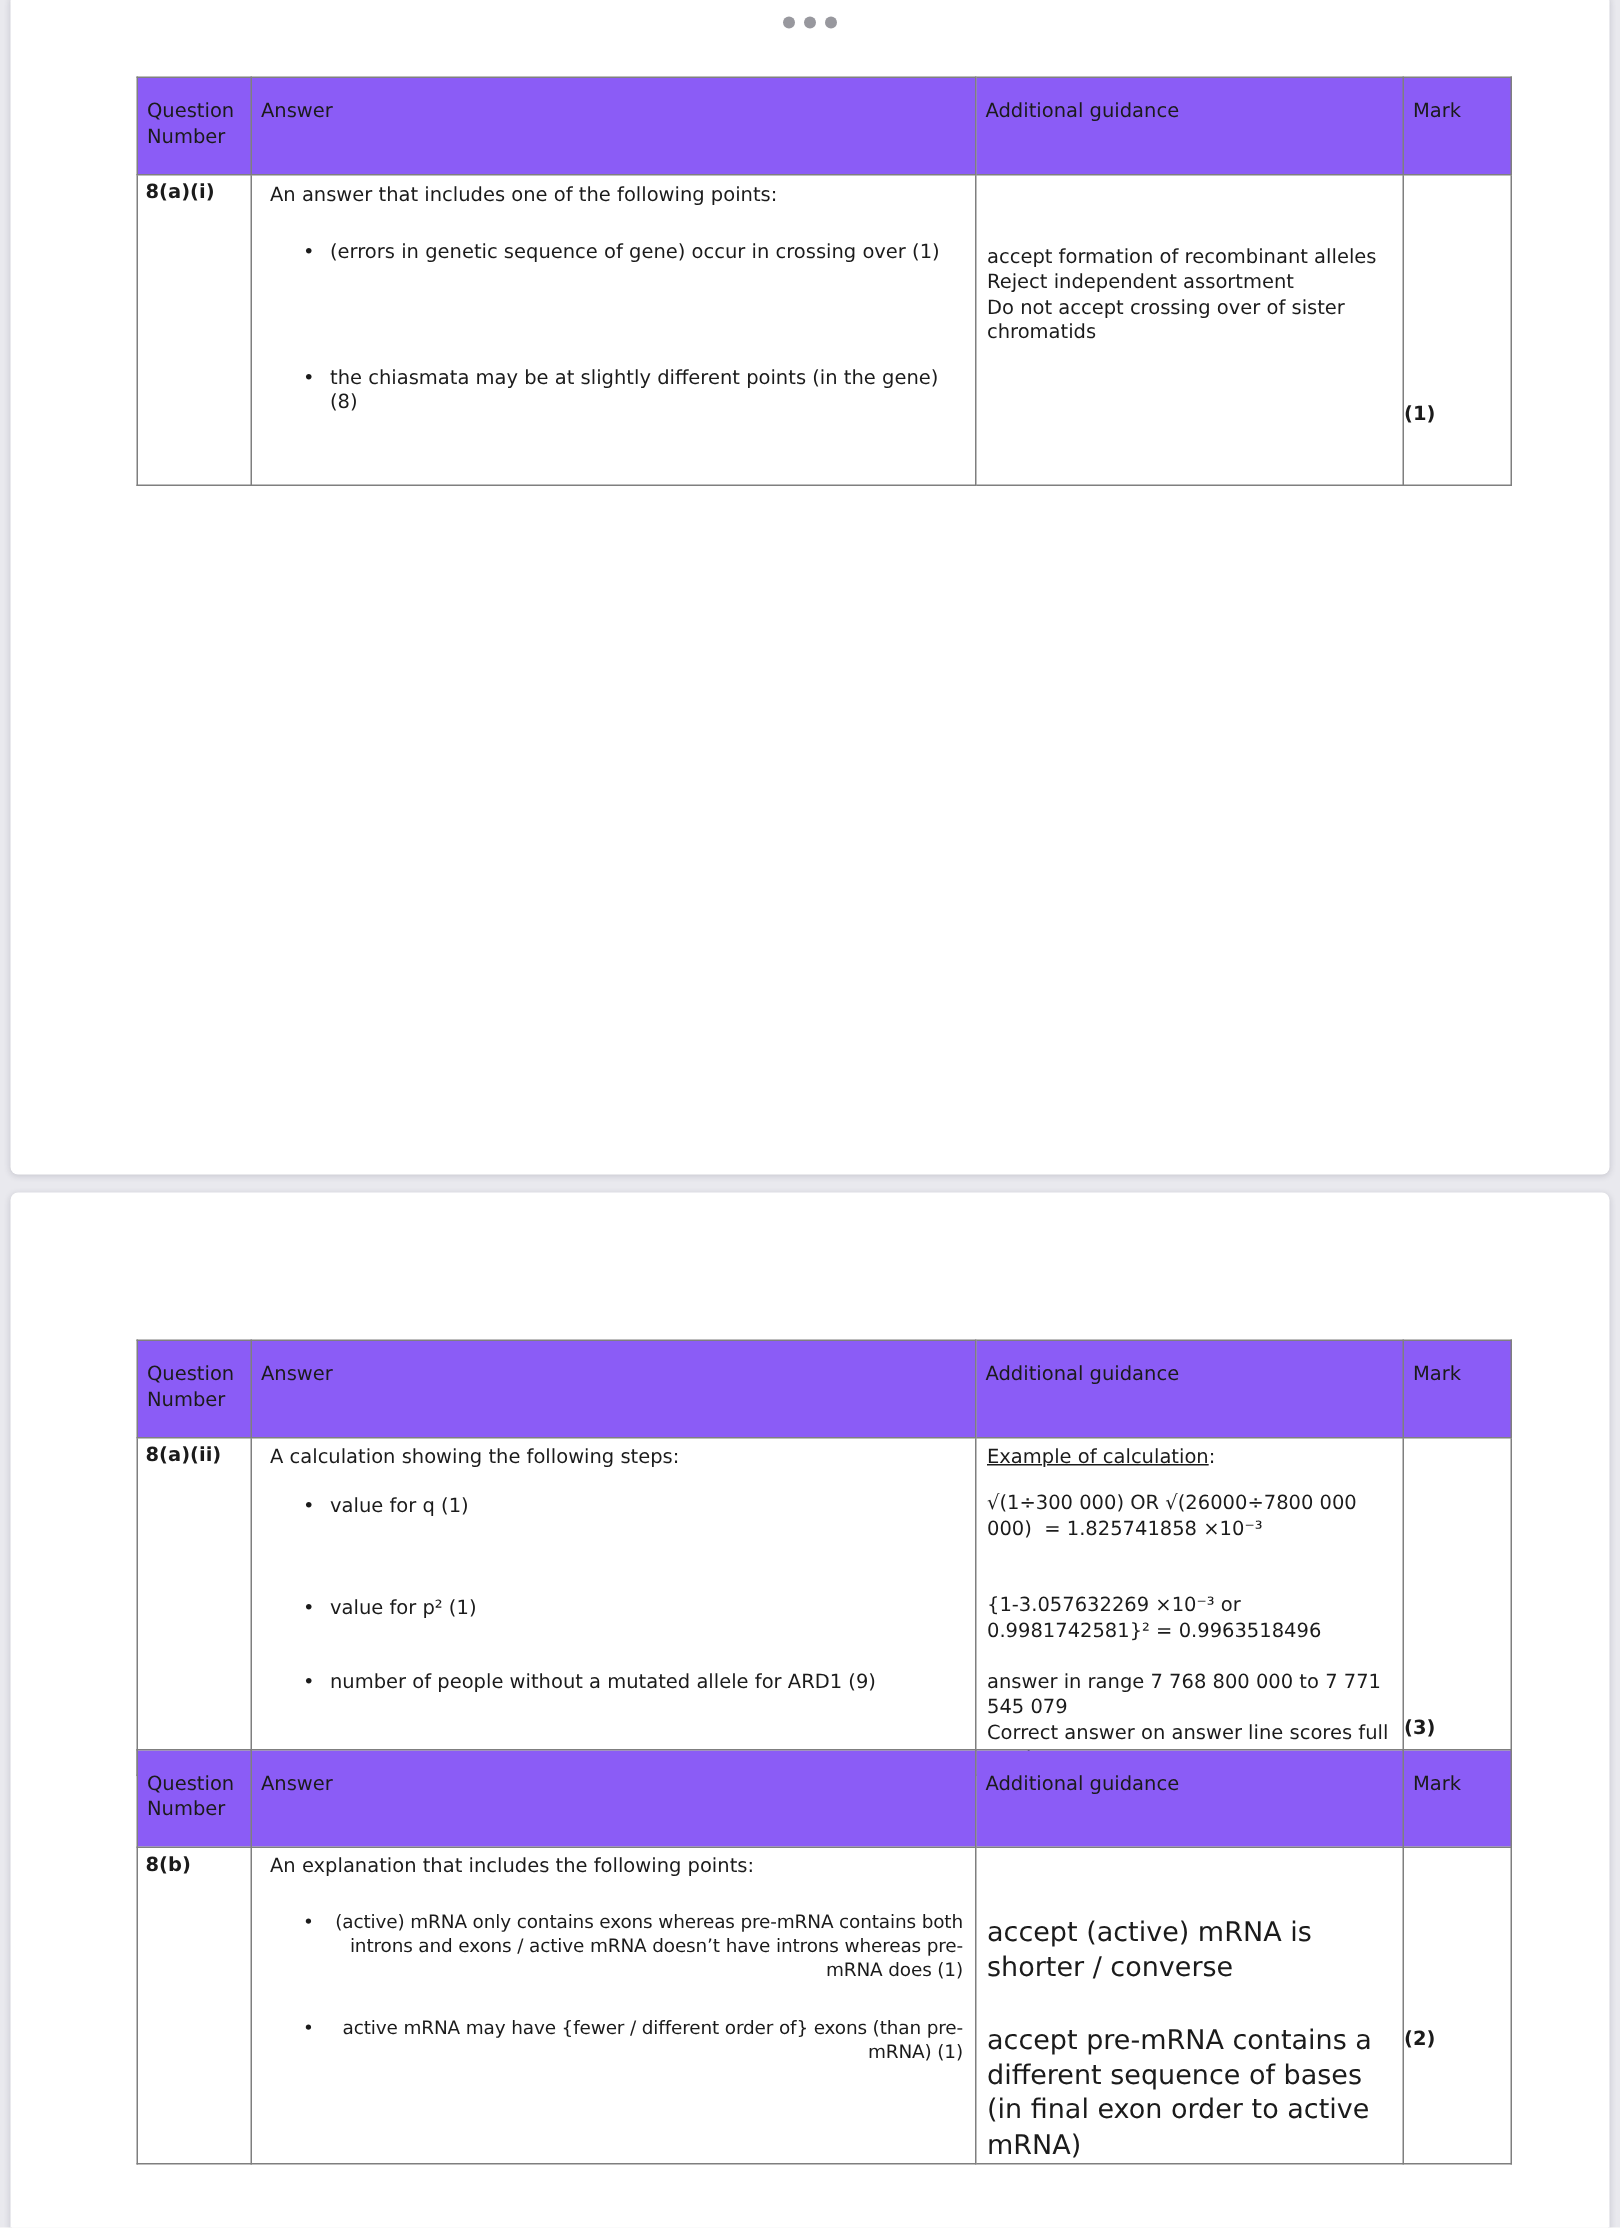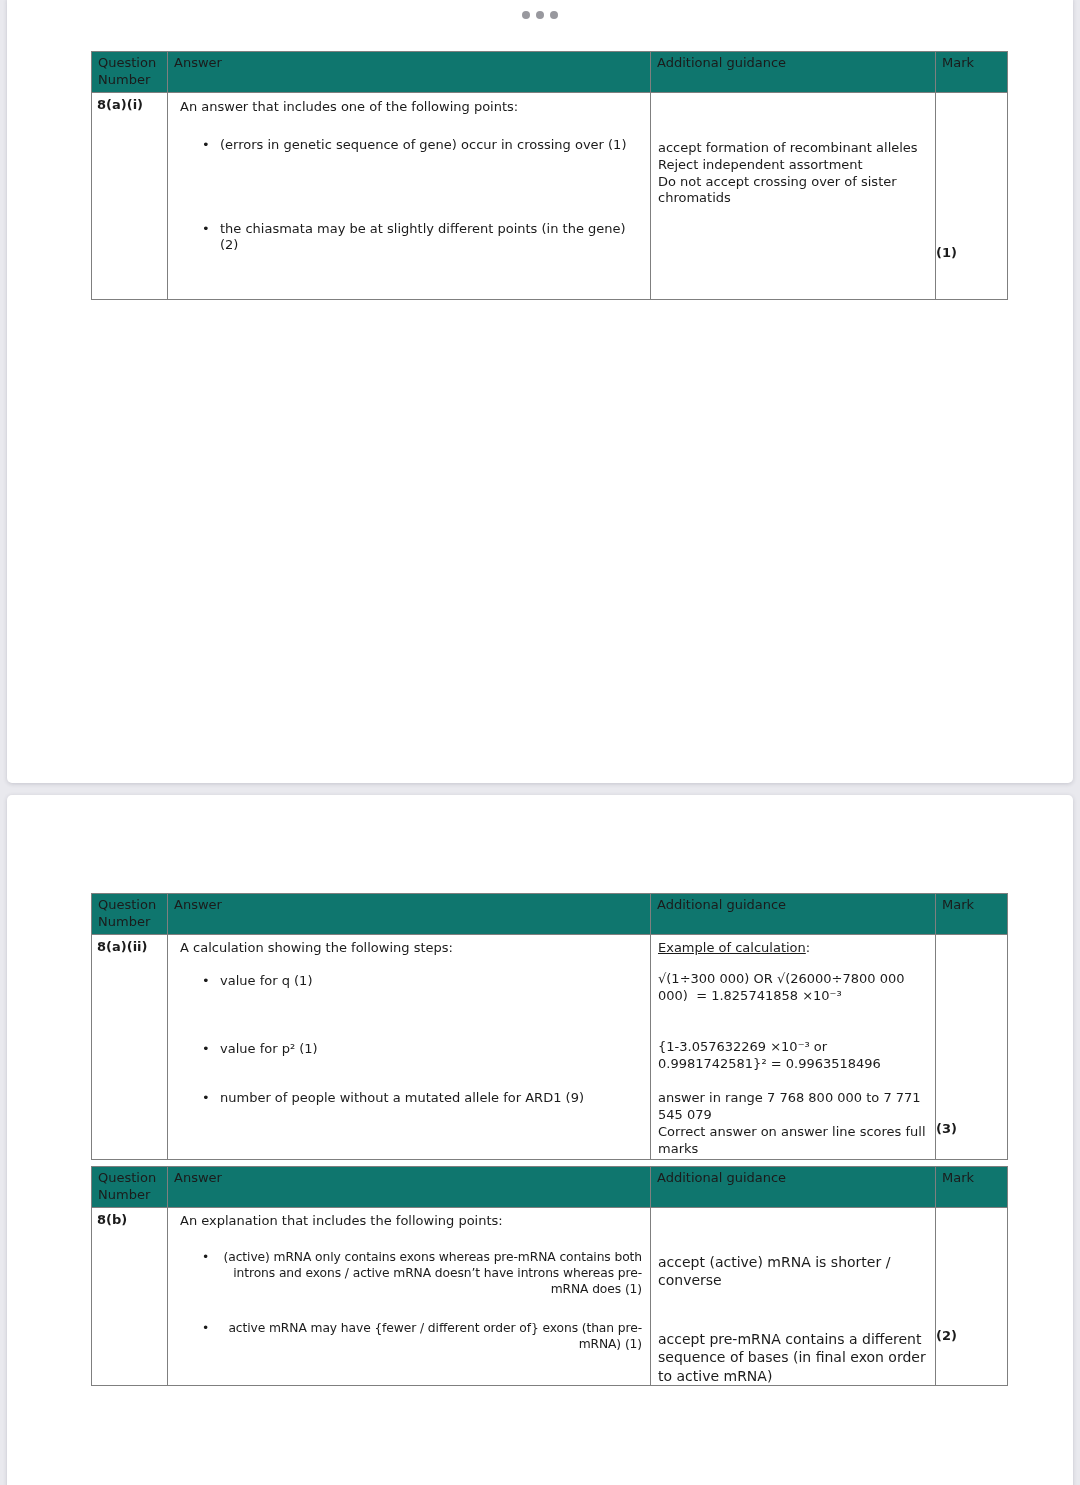--- a/index.html
+++ b/index.html
@@ -41,23 +41,23 @@
     position: absolute;
     left: 84px;
     width: 916px;
     border-collapse: collapse;
     table-layout: fixed;
     font-size: 13px;
     line-height: 1.3;
   }
   .mstable td { border: 1px solid #7f7f7f; vertical-align: top; text-align: left; }
   .mstable thead td {
-    background: #0f766e;
+    background: #8b5cf6;
     height: 38px;
-    padding: 3px 6px;
+    padding: 15px 6px;
     font-weight: normal;
   }
   .qnum-cell { font-weight: bold; padding: 4px 5px 0 5px; }
   .answer-cell, .guidance-cell, .mark-cell { padding: 0; }
   .mark-cell { text-align: center; font-weight: bold; }
 
   .intro { margin-left: 12px; margin-right: 6px; }
   .bullet {
     position: relative;
     padding-left: 52px;
@@ -66,21 +66,21 @@
   .bullet::before {
     content: "\2022";
     position: absolute;
     left: 34px;
     top: 0;
   }
   .gblock { margin-left: 7px; margin-right: 4px; white-space: pre-wrap; }
   .u { text-decoration: underline; }
 
   .t3-txt { font-size: 12.3px; letter-spacing: -0.1px; text-align: right; }
-  .t3-g   { font-size: 14px; }
+  .t3-g   { font-size: 18px; }
 
   .tbl-1 { top: 55px; }
   .tbl-2 { top: 98px; }
   .tbl-3 { top: 371px; }
 </style>
 </head>
 <body>
 
 <div class="page page-1">
 
@@ -104,21 +104,21 @@
         <td>Additional guidance</td>
         <td>Mark</td>
       </tr>
     </thead>
     <tbody>
       <tr style="height:207px;">
         <td class="qnum-cell">8(a)(i)</td>
         <td class="answer-cell">
           <div class="intro" style="margin-top:6px;">An answer that includes one of the following points:</div>
           <div class="bullet" style="margin-top:21px;">(errors in genetic sequence of gene) occur in crossing over (1)</div>
-          <div class="bullet" style="margin-top:67px;">the chiasmata may be at slightly different points (in the gene) (2)</div>
+          <div class="bullet" style="margin-top:67px;">the chiasmata may be at slightly different points (in the gene) (8)</div>
         </td>
         <td class="guidance-cell">
           <div class="gblock" style="margin-top:47px;">accept formation of recombinant alleles</div>
           <div class="gblock">Reject independent assortment</div>
           <div class="gblock">Do not accept crossing over of sister chromatids</div>
         </td>
         <td class="mark-cell">
           <div style="margin-top:152px;">(1)</div>
         </td>
       </tr>
@@ -184,21 +184,21 @@
     <tbody>
       <tr style="height:178px;">
         <td class="qnum-cell">8(b)</td>
         <td class="answer-cell">
           <div class="intro" style="margin-top:5px;">An explanation that includes the following points:</div>
           <div class="bullet t3-txt" style="margin-top:20px;">(active) mRNA only contains exons whereas pre-mRNA contains both introns and exons / active mRNA doesn’t have introns whereas pre-mRNA does (1)</div>
           <div class="bullet t3-txt" style="margin-top:23px;">active mRNA may have {fewer / different order of} exons (than pre-mRNA) (1)</div>
         </td>
         <td class="guidance-cell">
           <div class="gblock t3-g" style="margin-top:45px;">accept (active) mRNA is shorter / converse</div>
-          <div class="gblock t3-g" style="margin-top:41px;">accept pre-mRNA contains a different sequence of bases (in final exon order to active mRNA)</div>
+          <div class="gblock t3-g" style="margin-top:25px;">accept pre-mRNA contains a different sequence of bases (in final exon order to active mRNA)</div>
         </td>
         <td class="mark-cell">
           <div style="margin-top:120px;">(2)</div>
         </td>
       </tr>
     </tbody>
   </table>
 </div>
 
 </body></html>

